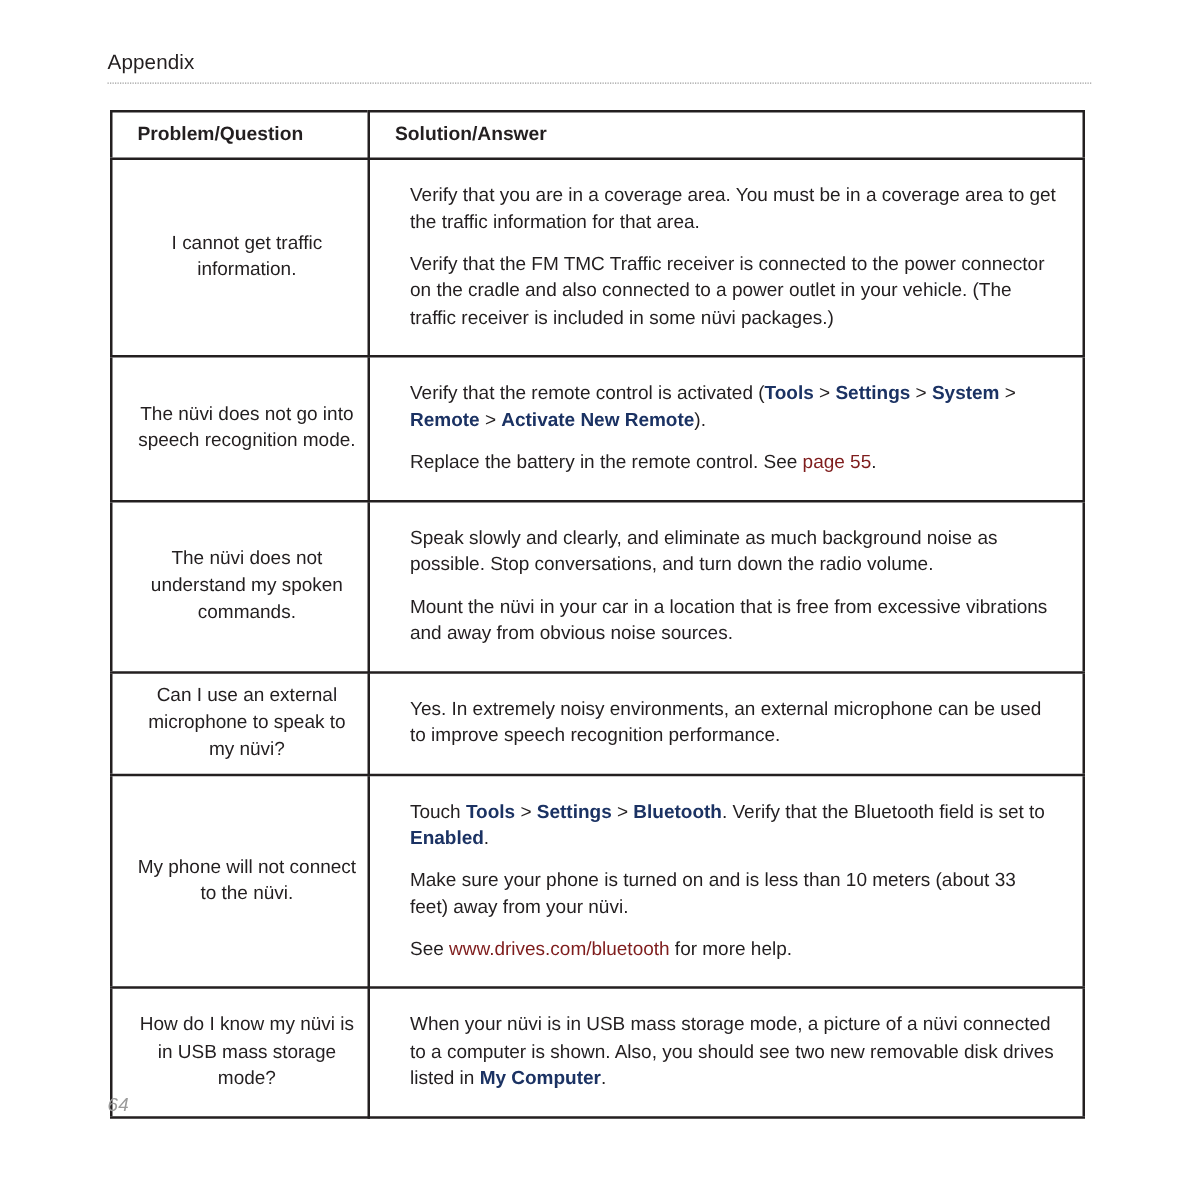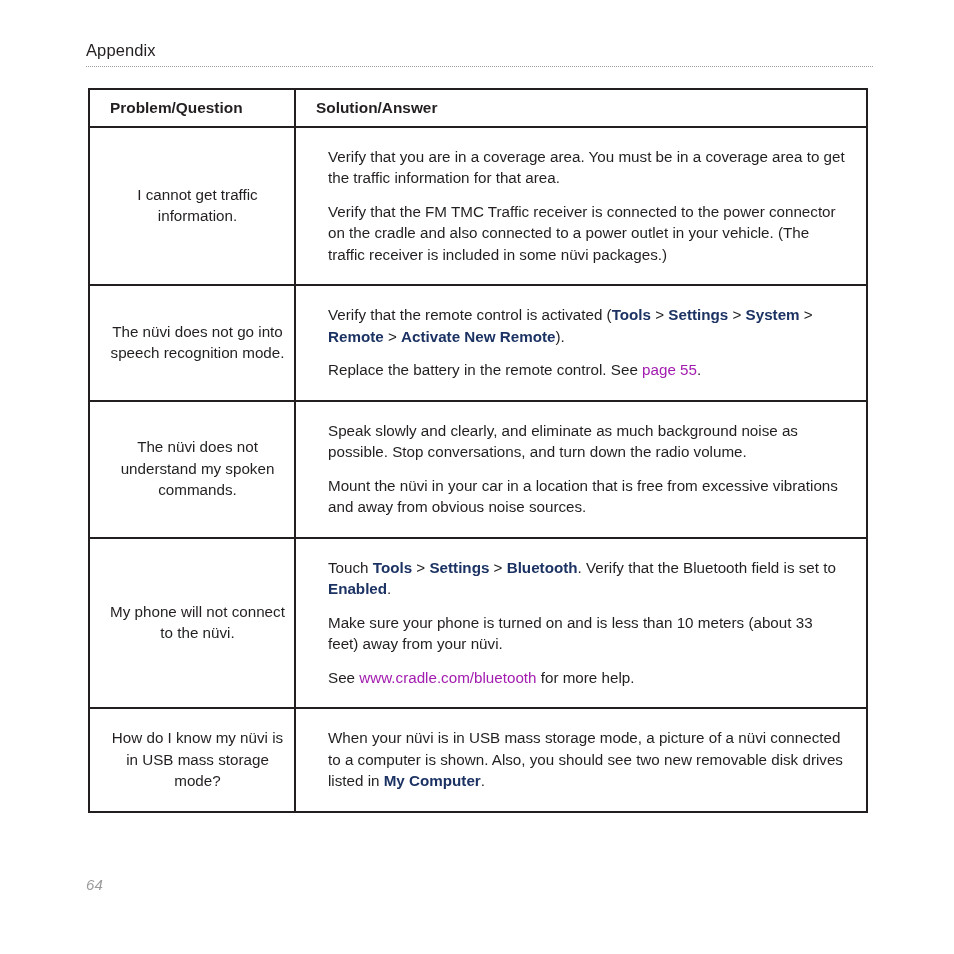--- a/index.html
+++ b/index.html
@@ -101,21 +101,21 @@
   b.menu {
     color: #1b3263;
     font-weight: bold;
   }
   span.gt {
     color: #231f20;
     font-weight: normal;
   }
   a.xref,
   span.xref {
-    color: #a21caf;
+    color: #7f1d1d;
     text-decoration: none;
   }
 
   
   .page-footer {
     position: absolute;
     left: 86px;
     top: 876px;
     width: 788px;
     display: flex;
@@ -175,28 +175,36 @@
       <tr>
         <td class="q-cell">The nüvi does not understand my spoken commands.</td>
         <td class="a-cell">
           <div class="cell-block">
             <p>Speak slowly and clearly, and eliminate as much background noise as possible. Stop conversations, and turn down the radio volume.</p>
             <p>Mount the nüvi in your car in a location that is free from excessive vibrations and away from obvious noise sources.</p>
           </div>
         </td>
       </tr>
 
+      <tr>
+        <td class="q-cell">Can I use an external microphone to speak to my nüvi?</td>
+        <td class="a-cell">
+          <div class="cell-block">
+            <p>Yes. In extremely noisy environments, an external microphone can be used to improve speech recognition performance.</p>
+          </div>
+        </td>
+      </tr>
 
       <tr>
         <td class="q-cell">My phone will not connect to the nüvi.</td>
         <td class="a-cell">
           <div class="cell-block">
             <p><span>Touch </span><b class="menu">Tools</b><span class="gt"> &gt; </span><b class="menu">Settings</b><span class="gt"> &gt; </span><b class="menu">Bluetooth</b><span>. Verify that the Bluetooth field is set to </span><b class="menu">Enabled</b><span>.</span></p>
             <p>Make sure your phone is turned on and is less than 10 meters (about 33 feet) away from your nüvi.</p>
-            <p><span>See </span><a class="xref" href="#">www.cradle.com/bluetooth</a><span> for more help.</span></p>
+            <p><span>See </span><a class="xref" href="#">www.drives.com/bluetooth</a><span> for more help.</span></p>
           </div>
         </td>
       </tr>
 
       <tr>
         <td class="q-cell">How do I know my nüvi is in USB mass storage mode?</td>
         <td class="a-cell">
           <div class="cell-block">
             <p><span>When your nüvi is in USB mass storage mode, a picture of a nüvi connected to a computer is shown. Also, you should see two new removable disk drives listed in </span><b class="menu">My Computer</b><span>.</span></p>
           </div>

